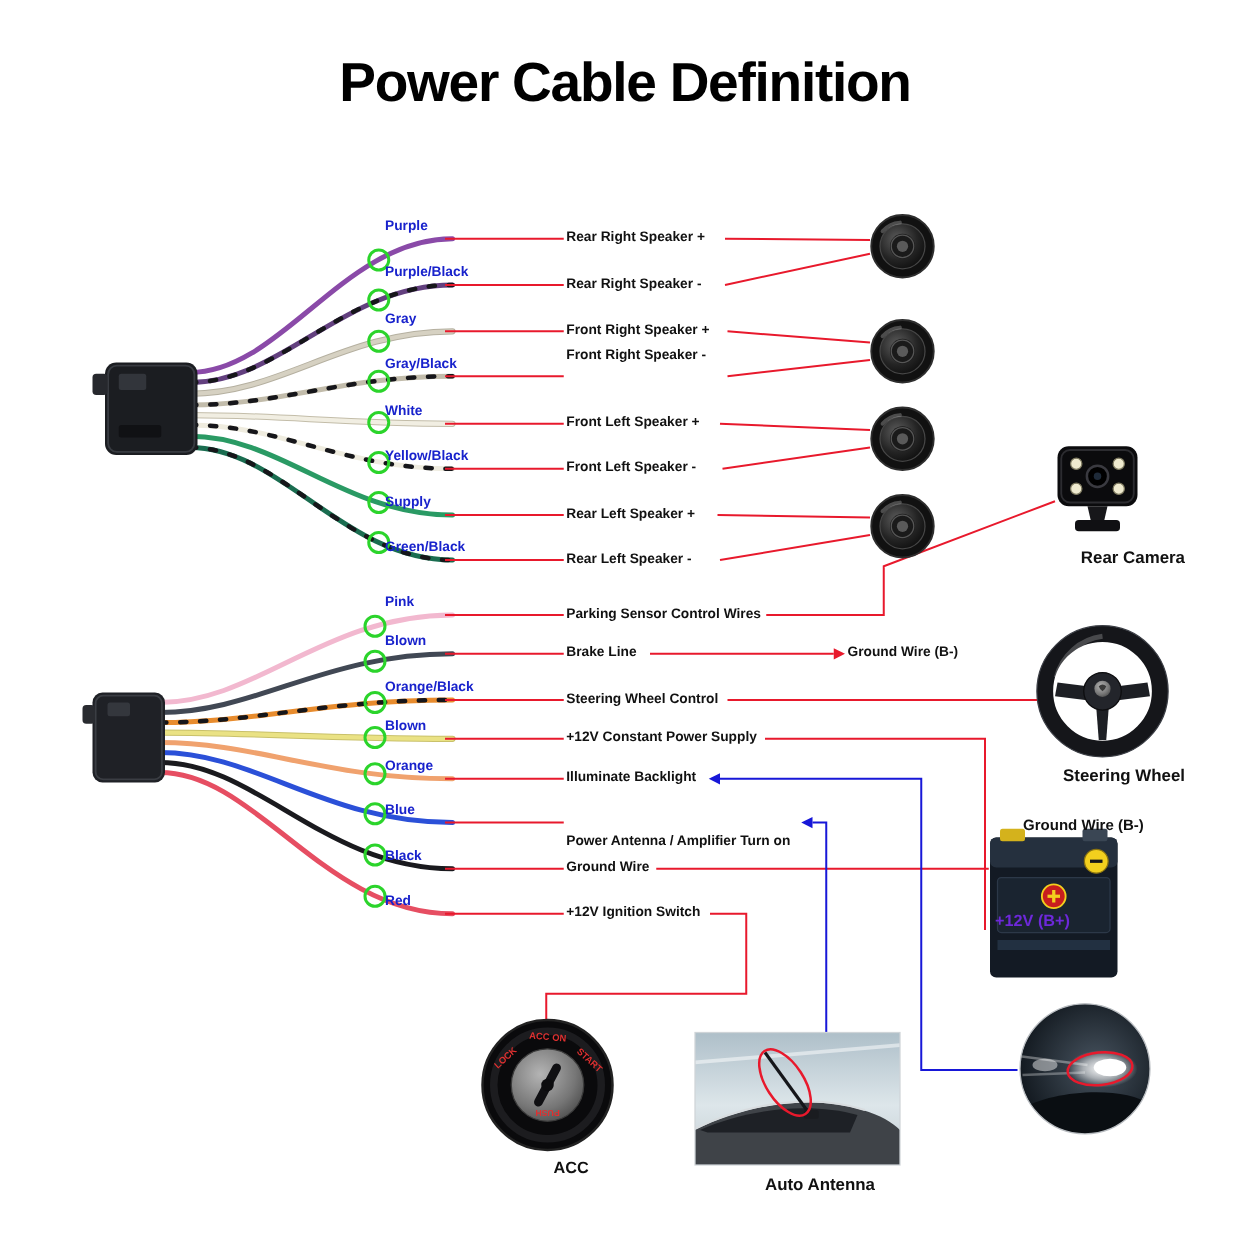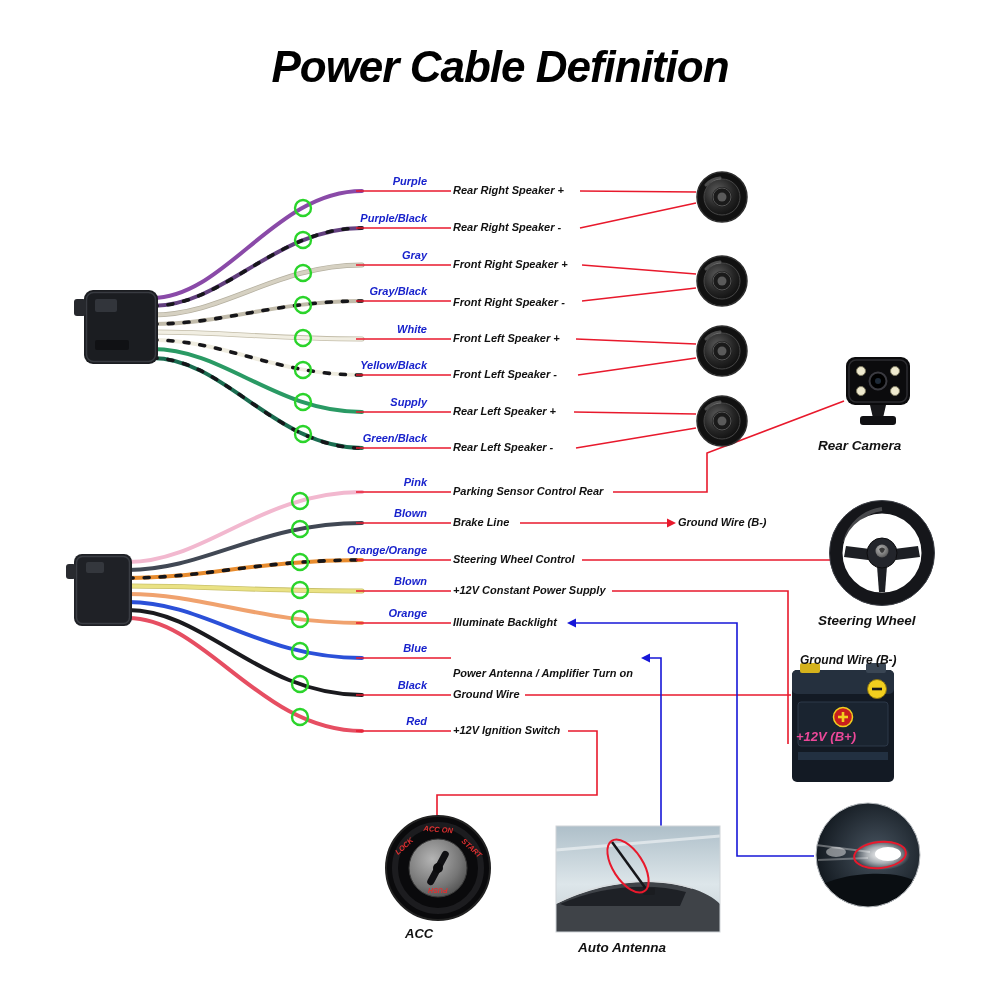--- a/index.html
+++ b/index.html
@@ -1,27 +1,27 @@
 <!DOCTYPE html>
 <html><head>
 <meta charset="utf-8">
 <style>
   html,body{margin:0;padding:0;background:#fff;}
   .stage{position:relative;width:1000px;height:1000px;background:#ffffff;overflow:hidden;
-         font-family:"Liberation Sans",sans-serif;font-style:italic;}
+         font-family:"Liberation Sans",sans-serif;}
   .title{position:absolute;top:42px;left:0;width:100%;text-align:center;
          font-size:44px;font-weight:800;color:#000;letter-spacing:-1px;}
   .art{position:absolute;left:0;top:0;}
-  .wl{position:absolute;left:292px;width:135px;text-align:right;font-size:11px;
+  .wl{position:absolute;left:308px;width:135px;text-align:left;font-size:11px;
       font-weight:bold;color:#1822cc;line-height:13px;white-space:nowrap;}
   .wd{position:absolute;left:453px;font-size:11px;font-weight:bold;color:#111;
       line-height:13px;white-space:nowrap;}
   .xt{position:absolute;font-size:11px;font-weight:bold;color:#111;line-height:13px;white-space:nowrap;}
-  .cap{position:absolute;font-weight:bold;color:#111;text-align:left;}
-  .cap.red{color:#ec4899;}
+  .cap{position:absolute;font-weight:bold;color:#111;text-align:right;}
+  .cap.red{color:#6d28d9;}
 </style>
 </head>
 <body>
 
 <div class="stage">
 
   <div class="title">Power Cable Definition</div>
 
   <svg class="art" width="1000" height="1000" viewBox="0 0 1000 1000">
     <defs>
@@ -273,36 +273,36 @@
     </g>
   </svg>
 
   <div class="wl" style="top:175px">Purple</div>
   <div class="wd" style="top:184px">Rear Right Speaker +</div>
   <div class="wl" style="top:212px">Purple/Black</div>
   <div class="wd" style="top:221px">Rear Right Speaker -</div>
   <div class="wl" style="top:249px">Gray</div>
   <div class="wd" style="top:258px">Front Right Speaker +</div>
   <div class="wl" style="top:285px">Gray/Black</div>
-  <div class="wd" style="top:296px">Front Right Speaker -</div>
+  <div class="wd" style="top:278px">Front Right Speaker -</div>
   <div class="wl" style="top:323px">White</div>
   <div class="wd" style="top:332px">Front Left Speaker +</div>
   <div class="wl" style="top:359px">Yellow/Black</div>
   <div class="wd" style="top:368px">Front Left Speaker -</div>
   <div class="wl" style="top:396px">Supply</div>
   <div class="wd" style="top:405px">Rear Left Speaker +</div>
   <div class="wl" style="top:432px">Green/Black</div>
   <div class="wd" style="top:441px">Rear Left Speaker -</div>
 
   <div class="wl" style="top:476px">Pink</div>
-  <div class="wd" style="top:485px">Parking Sensor Control Rear</div>
+  <div class="wd" style="top:485px">Parking Sensor Control Wires</div>
   <div class="wl" style="top:507px">Blown</div>
   <div class="wd" style="top:516px">Brake Line</div>
   <div class="xt" style="left:678px;top:516px">Ground Wire (B-)</div>
-  <div class="wl" style="top:544px">Orange/Orange</div>
+  <div class="wl" style="top:544px">Orange/Black</div>
   <div class="wd" style="top:553px">Steering Wheel Control</div>
   <div class="wl" style="top:575px">Blown</div>
   <div class="wd" style="top:584px">+12V Constant Power Supply</div>
   <div class="wl" style="top:607px">Orange</div>
   <div class="wd" style="top:616px">Illuminate Backlight</div>
   <div class="wl" style="top:642px">Blue</div>
   <div class="wd" style="top:667px">Power Antenna / Amplifier Turn on</div>
   <div class="wl" style="top:679px">Black</div>
   <div class="wd" style="top:688px">Ground Wire</div>
   <div class="wl" style="top:715px">Red</div>

